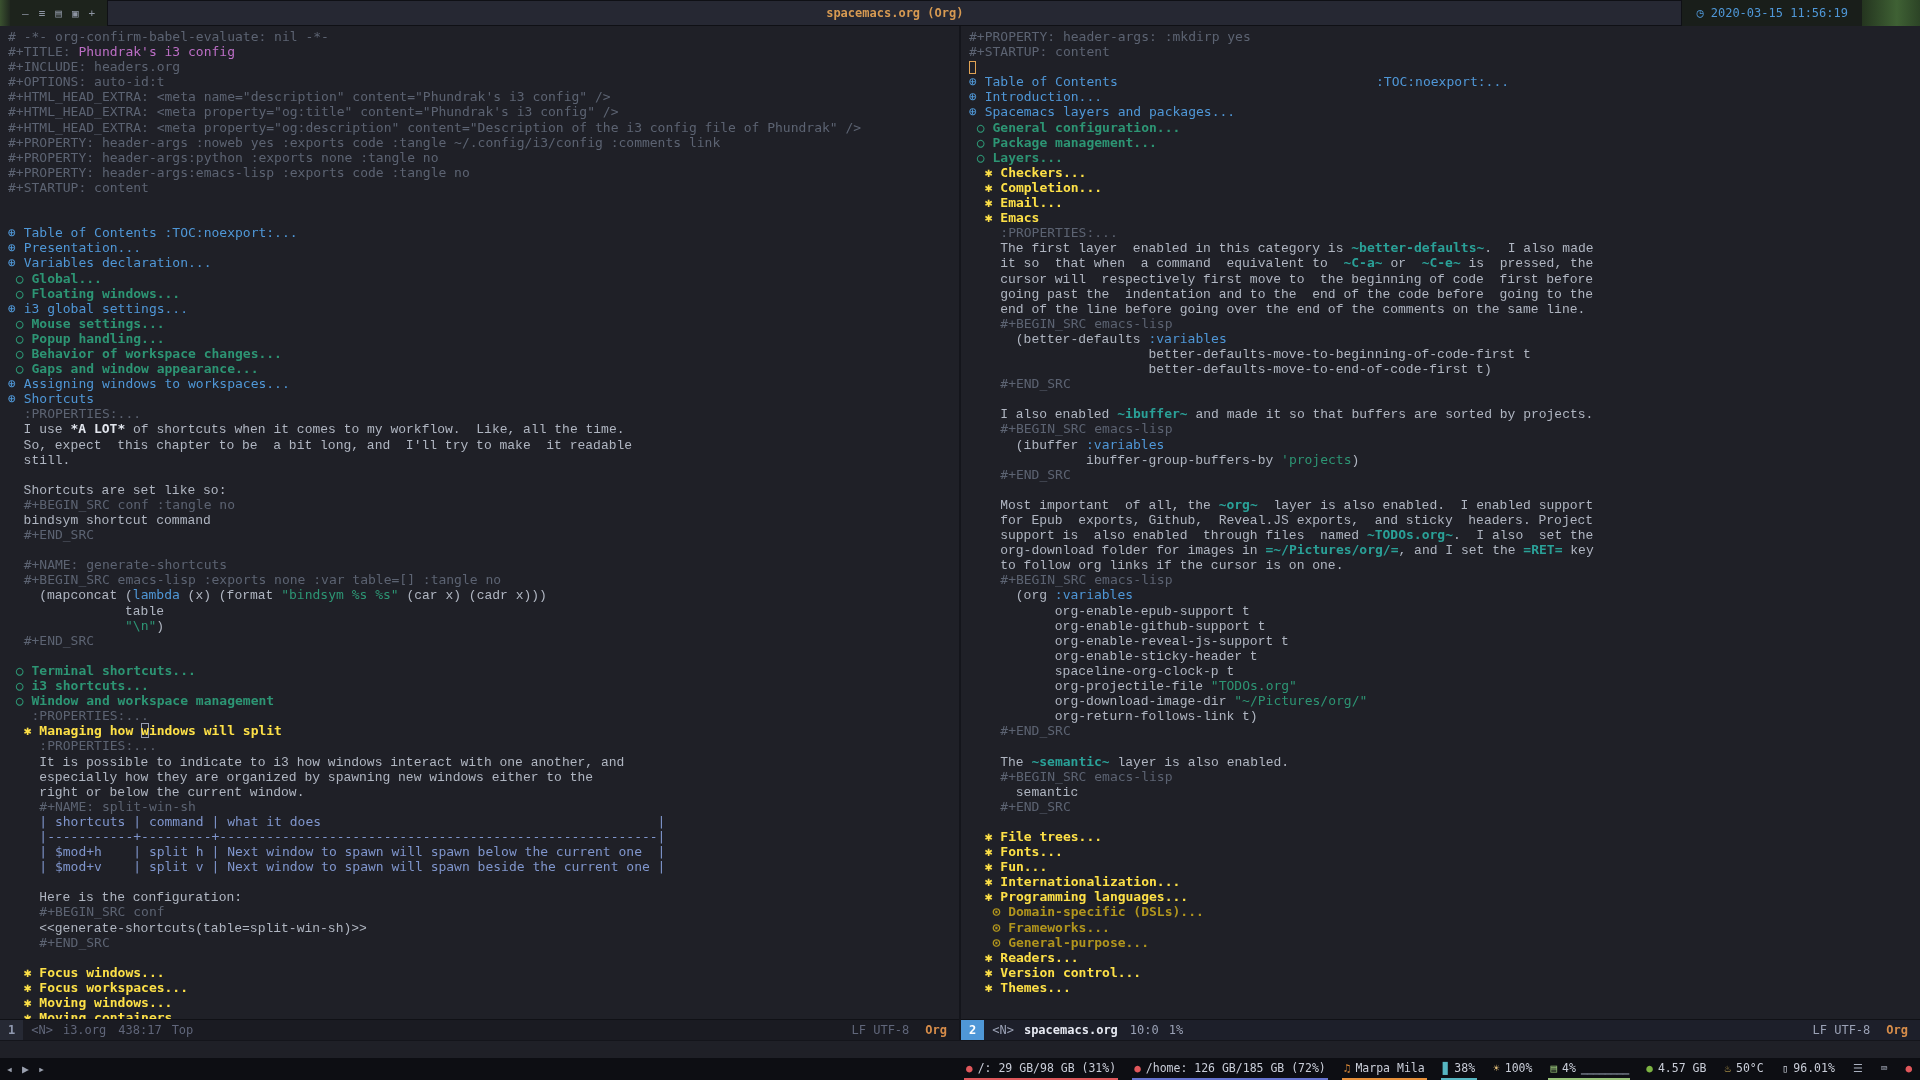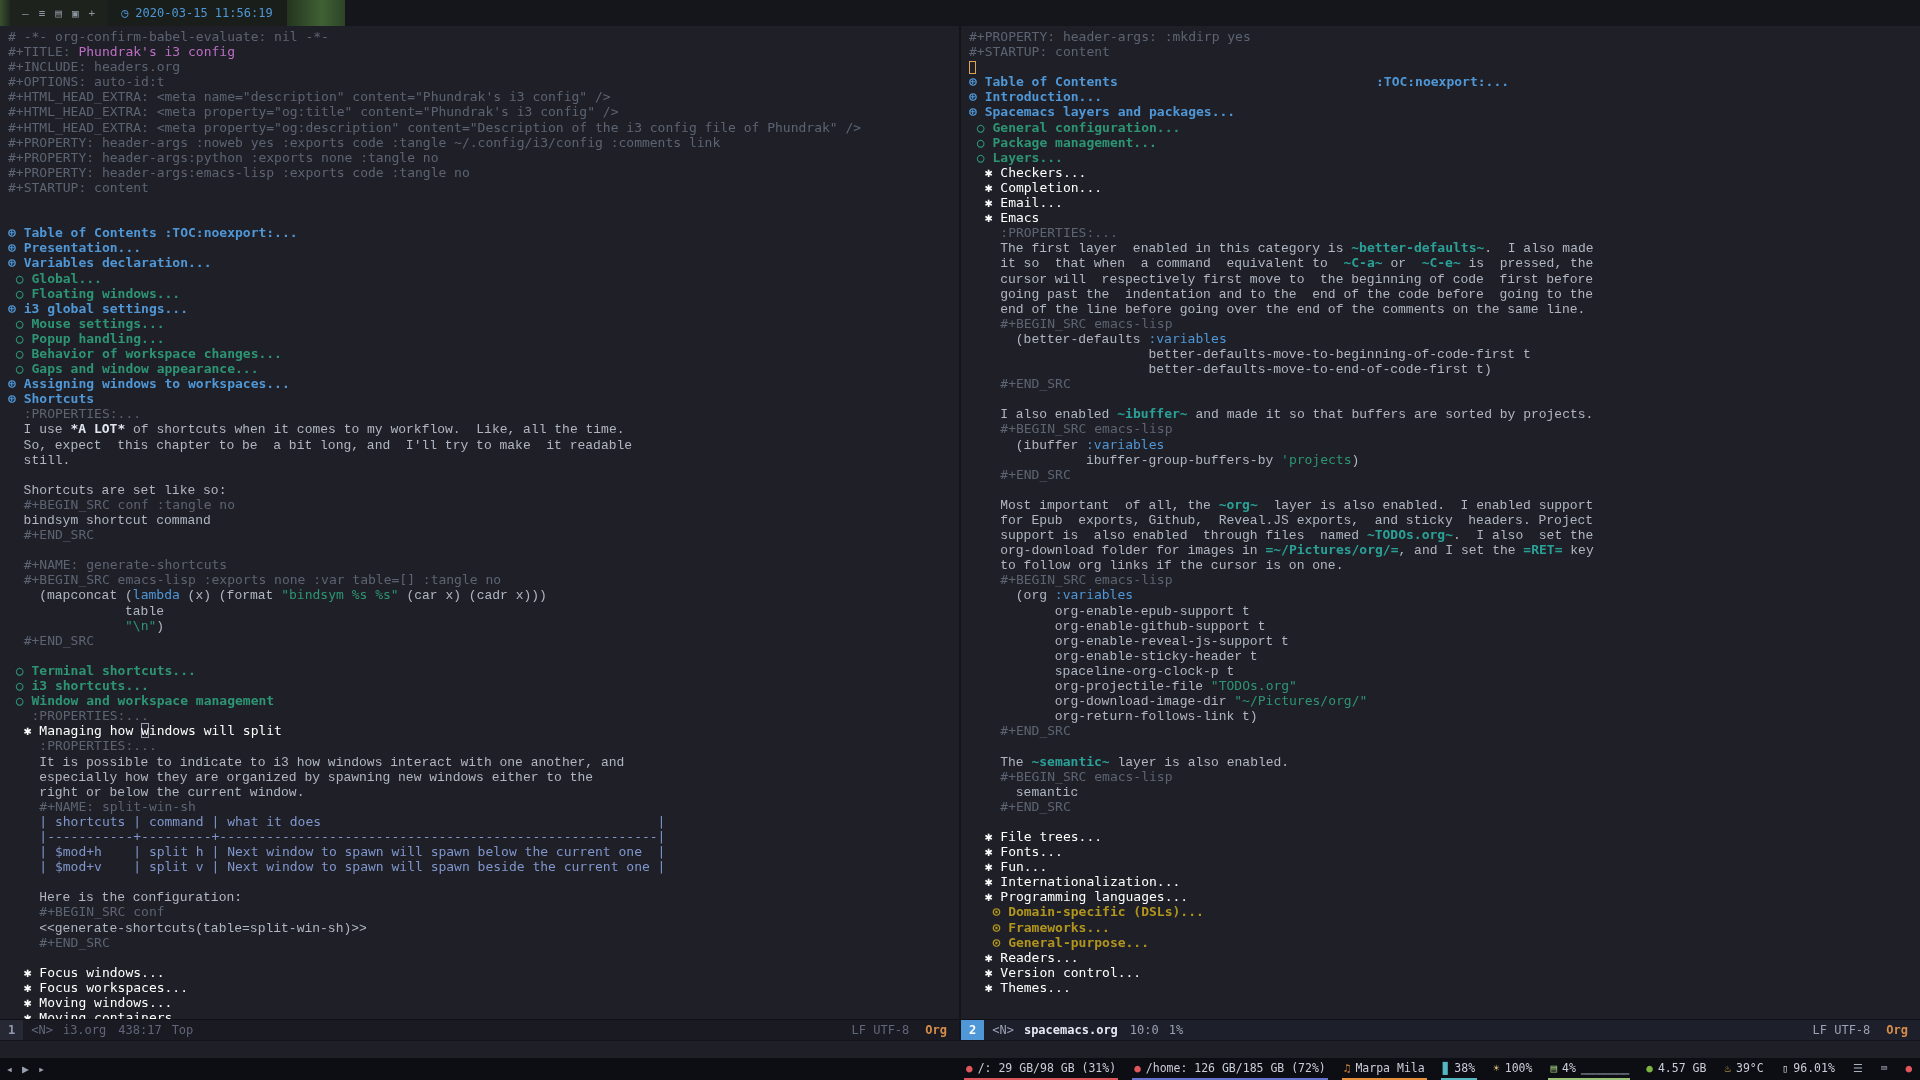--- a/index.html
+++ b/index.html
@@ -19,23 +19,23 @@
   
   .emacs { flex:1 1 auto; display:flex; min-height:0; }
   .ewin { flex:1; display:flex; flex-direction:column; min-width:0; }
   .divider { width:2px; background:#14151b; }
   .buffer { flex:1; overflow:hidden; padding:3px 0 0 8px; font-size:13px; line-height:15.1px; white-space:pre; }
   .line { height:15.1px; }
 
   
   .c  { color:#5c6372; }
   .t  { color:#bc6ec5; font-weight:normal; }
-  .h1 { color:#4f97d7; font-weight:bold; }
+  .h1 { color:#4f97d7; font-weight:normal; }
   .h2 { color:#2d9574; font-weight:bold; }
-  .h3 { color:#ffffff; font-weight:normal; }
+  .h3 { color:#fde047; font-weight:bold; }
   .h4 { color:#b1951d; font-weight:bold;text-align:center; }
   .d  { color:#b0b6c2;font-family:Liberation Mono, monospace; }
   .b  { color:#e2e6ee; font-weight:bold; }
   .s  { color:#2d9574; }
   .k  { color:#4f97d7; }
   .cd { color:#2aa198;font-weight:bold; }
   .tb { color:#7f95cc; }
   .hl { box-shadow:0 0 0 1px #9aa0b2 inset; }
   .cu { display:inline-block; width:7px; height:13px; border:1px solid #e0a355; vertical-align:middle; }
 
@@ -70,20 +70,23 @@
 
   <div class="titlebar">
     <div class="tb-corner-l"></div>
     <div class="tb-icons" id="tb-icons">
         <span class="tb-ic">—</span>
         <span class="tb-ic">≡</span>
         <span class="tb-ic">▤</span>
         <span class="tb-ic">▣</span>
         <span class="tb-ic">+</span>
       </div>
+    <div class="tb-tab">
+      <span>spacemacs.org (Org)</span>
+    </div>
     <div class="tb-clock">
       <span>◷</span>
       <span>2020-03-15 11:56:19</span>
     </div>
     <div class="tb-corner-r"></div>
   </div>
 
   <div class="emacs">
     <div class="ewin">
       <div class="buffer" id="left-buffer"><div class="line"><span class="c"># -*- org-confirm-babel-evaluate: nil -*-</span></div><div class="line"><span class="c">#+TITLE: </span><span class="t">Phundrak's i3 config</span></div><div class="line"><span class="c">#+INCLUDE: headers.org</span></div><div class="line"><span class="c">#+OPTIONS: auto-id:t</span></div><div class="line"><span class="c">#+HTML_HEAD_EXTRA: &lt;meta name="description" content="Phundrak's i3 config" /&gt;</span></div><div class="line"><span class="c">#+HTML_HEAD_EXTRA: &lt;meta property="og:title" content="Phundrak's i3 config" /&gt;</span></div><div class="line"><span class="c">#+HTML_HEAD_EXTRA: &lt;meta property="og:description" content="Description of the i3 config file of Phundrak" /&gt;</span></div><div class="line"><span class="c">#+PROPERTY: header-args :noweb yes :exports code :tangle ~/.config/i3/config :comments link</span></div><div class="line"><span class="c">#+PROPERTY: header-args:python :exports none :tangle no</span></div><div class="line"><span class="c">#+PROPERTY: header-args:emacs-lisp :exports code :tangle no</span></div><div class="line"><span class="c">#+STARTUP: content</span></div><div class="line">&nbsp;</div><div class="line">&nbsp;</div><div class="line"><span class="h1">⊕ Table of Contents :TOC:noexport:...</span></div><div class="line"><span class="h1">⊕ Presentation...</span></div><div class="line"><span class="h1">⊕ Variables declaration...</span></div><div class="line"><span class="h2"> ○ Global...</span></div><div class="line"><span class="h2"> ○ Floating windows...</span></div><div class="line"><span class="h1">⊕ i3 global settings...</span></div><div class="line"><span class="h2"> ○ Mouse settings...</span></div><div class="line"><span class="h2"> ○ Popup handling...</span></div><div class="line"><span class="h2"> ○ Behavior of workspace changes...</span></div><div class="line"><span class="h2"> ○ Gaps and window appearance...</span></div><div class="line"><span class="h1">⊕ Assigning windows to workspaces...</span></div><div class="line"><span class="h1">⊕ Shortcuts</span></div><div class="line"><span class="c">  :PROPERTIES:...</span></div><div class="line"><span class="d">  I use </span><span class="b">*A LOT*</span><span class="d"> of shortcuts when it comes to my workflow.  Like, all the time.</span></div><div class="line"><span class="d">  So, expect  this chapter to be  a bit long, and  I'll try to make  it readable</span></div><div class="line"><span class="d">  still.</span></div><div class="line">&nbsp;</div><div class="line"><span class="d">  Shortcuts are set like so:</span></div><div class="line"><span class="c">  #+BEGIN_SRC conf :tangle no</span></div><div class="line"><span class="d">  bindsym shortcut command</span></div><div class="line"><span class="c">  #+END_SRC</span></div><div class="line">&nbsp;</div><div class="line"><span class="c">  #+NAME: generate-shortcuts</span></div><div class="line"><span class="c">  #+BEGIN_SRC emacs-lisp :exports none :var table=[] :tangle no</span></div><div class="line"><span class="d">    (mapconcat (</span><span class="k">lambda</span><span class="d"> (x) (format </span><span class="s">"bindsym %s %s"</span><span class="d"> (car x) (cadr x)))</span></div><div class="line"><span class="d">               table</span></div><div class="line"><span class="d">               </span><span class="s">"\n"</span><span class="d">)</span></div><div class="line"><span class="c">  #+END_SRC</span></div><div class="line">&nbsp;</div><div class="line"><span class="h2"> ○ Terminal shortcuts...</span></div><div class="line"><span class="h2"> ○ i3 shortcuts...</span></div><div class="line"><span class="h2"> ○ Window and workspace management</span></div><div class="line"><span class="c">   :PROPERTIES:...</span></div><div class="line"><span class="h3">  ✱ Managing how </span><span class="h3 hl">w</span><span class="h3">indows will split</span></div><div class="line"><span class="c">    :PROPERTIES:...</span></div><div class="line"><span class="d">    It is possible to indicate to i3 how windows interact with one another, and</span></div><div class="line"><span class="d">    especially how they are organized by spawning new windows either to the</span></div><div class="line"><span class="d">    right or below the current window.</span></div><div class="line"><span class="c">    #+NAME: split-win-sh</span></div><div class="line"><span class="tb">    | shortcuts | command | what it does                                           |</span></div><div class="line"><span class="tb">    |-----------+---------+--------------------------------------------------------|</span></div><div class="line"><span class="tb">    | $mod+h    | split h | Next window to spawn will spawn below the current one  |</span></div><div class="line"><span class="tb">    | $mod+v    | split v | Next window to spawn will spawn beside the current one |</span></div><div class="line">&nbsp;</div><div class="line"><span class="d">    Here is the configuration:</span></div><div class="line"><span class="c">    #+BEGIN_SRC conf</span></div><div class="line"><span class="d">    &lt;&lt;generate-shortcuts(table=split-win-sh)&gt;&gt;</span></div><div class="line"><span class="c">    #+END_SRC</span></div><div class="line">&nbsp;</div><div class="line"><span class="h3">  ✱ Focus windows...</span></div><div class="line"><span class="h3">  ✱ Focus workspaces...</span></div><div class="line"><span class="h3">  ✱ Moving windows...</span></div><div class="line"><span class="h3">  ✱ Moving containers...</span></div></div>
@@ -149,21 +152,21 @@
           <span class="pb-ic" style="color: rgb(152, 195, 121);">▤</span>
           <span>4%</span>
           <span class="pb-graph">▁▁▁▁▁▁▁▁</span>
         </span>
         <span class="pb-mod">
           <span class="pb-ic" style="color: rgb(124, 179, 66);">●</span>
           <span>4.57 GB</span>
         </span>
         <span class="pb-mod">
           <span class="pb-ic" style="color: rgb(214, 182, 86);">♨</span>
-          <span>39°C</span>
+          <span>50°C</span>
         </span>
         <span class="pb-mod">
           <span class="pb-ic" style="color: rgb(204, 209, 220);">▯</span>
           <span>96.01%</span>
         </span>
         <span class="pb-mod">
           <span class="pb-ic" style="color: rgb(170, 177, 192);">☰</span>
         </span>
         <span class="pb-mod">
           <span class="pb-ic" style="color: rgb(170, 177, 192);">⌨</span>

